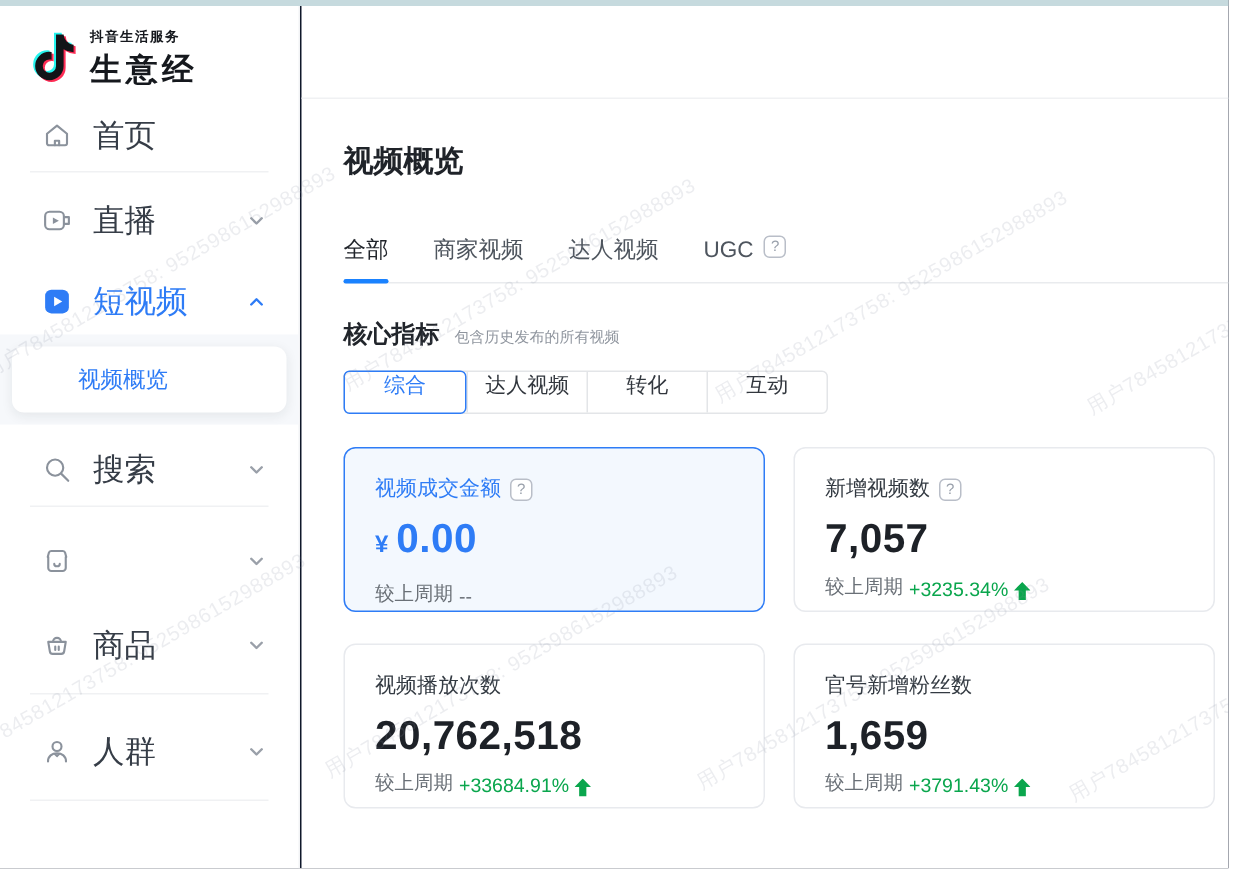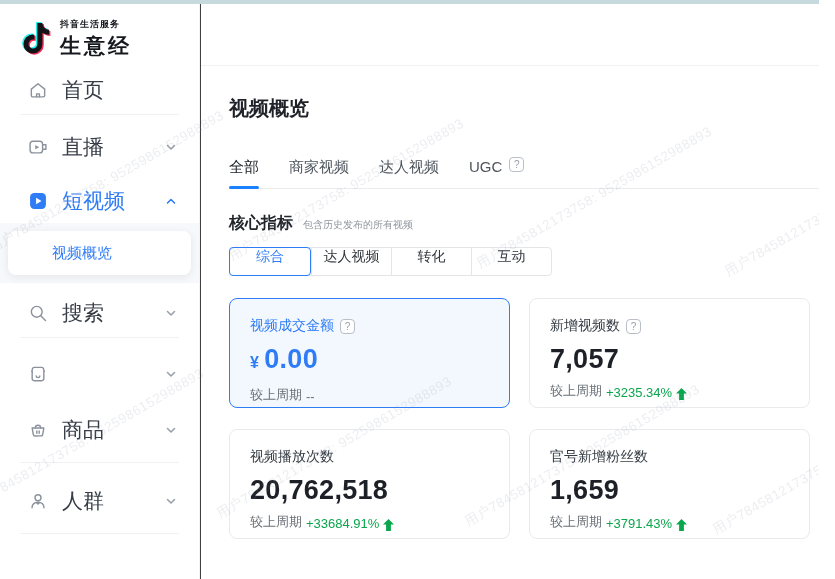--- a/index.html
+++ b/index.html
@@ -1,18 +1,18 @@
 <!DOCTYPE html>
 <html><head>
 <meta charset="utf-8">
 <style>
   * { margin:0; padding:0; box-sizing:border-box; }
   html,body { background:#fff; }
   body { font-family:"Liberation Sans","DejaVu Sans",sans-serif; }
-  .screen { position:relative; width:819px; height:579px; background:#404040; overflow:hidden; }
+  .screen { position:relative; width:819px; height:579px; background:#0f172a; overflow:hidden; }
 
   
   .topstrip { position:absolute; top:0; left:0; width:835px; height:4px; background:#c6dade; }
 
   
   .sidebar { position:absolute; top:4px; left:0; width:200px; height:575px; background:#fff; border-right:1px solid #f2f3f5; }
   .logo-row { display:flex; align-items:center; gap:8px; padding:14px 0 0 20px; height:56px; }
   .logo-note { width:32px; height:38px; flex:0 0 auto; }
   .logo-small { font-size:9px; font-weight:700; color:#15181d; letter-spacing:1px; }
   .logo-big { font-size:21px; font-weight:800; color:#15181d; letter-spacing:3px; margin-top:1px; }

